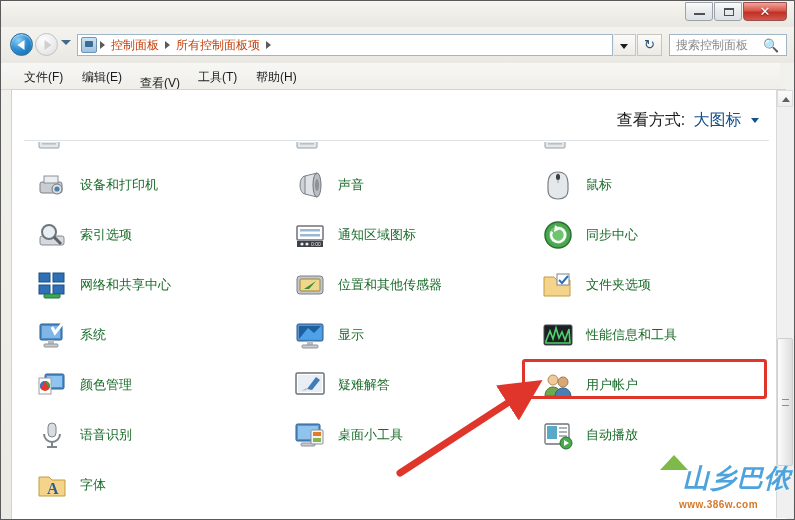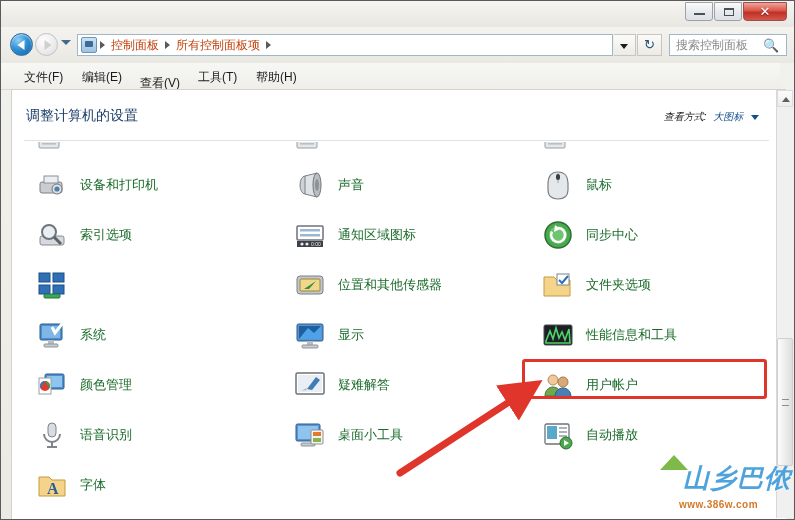--- a/index.html
+++ b/index.html
@@ -287,24 +287,23 @@
   }
   #page-title {
     position: absolute;
     left: 14px; top: 17px;
     font-size: 14px;
     color: #1d3f6b;
   }
   #view-select {
     position: absolute;
     right: 28px; top: 20px;
-    font-size: 10px;
+    font-size: 16px;
     white-space: nowrap;
     cursor: default;
-    font-style: italic;
   }
   #view-label { color: #1b1b1b; }
   #view-value { color: #14508c; margin-left: 4px; }
   #view-caret {
     display: inline-block;
     margin-left: 5px;
     width: 0; height: 0;
     border-left: 4px solid transparent;
     border-right: 4px solid transparent;
     border-top: 5px solid #14508c;
@@ -508,21 +507,20 @@
       <div class="menu-item" style="left: 18px;">文件(F)</div>
       <div class="menu-item" style="left: 76px;">编辑(E)</div>
       <div class="menu-item" style="left: 134px; margin-top: 6px;">查看(V)</div>
       <div class="menu-item" style="left: 192px;">工具(T)</div>
       <div class="menu-item" style="left: 250px; text-align: right;">帮助(H)</div>
     </div>
 
   <div id="content">
 
     <div id="content-header">
-      <div id="page-title">调整计算机的设置</div>
 
       <div id="view-select">
         <span id="view-label">查看方式:</span>
         <span id="view-value">大图标</span>
         <span id="view-caret"></span>
       </div>
 
       <div id="header-rule"></div>
     </div>
 
@@ -553,20 +551,21 @@
             <span class="glabel">索引选项</span>
           </div>
           <div class="gitem">
             <span class="gicon"><svg viewBox="0 0 32 32" width="32" height="32">
                 <rect x="3" y="4" width="11" height="9" fill="#2f6fb5" stroke="#1d4f86"></rect>
                 <rect x="17" y="4" width="11" height="9" fill="#2f6fb5" stroke="#1d4f86"></rect>
                 <rect x="3" y="16" width="11" height="9" fill="#2f6fb5" stroke="#1d4f86"></rect>
                 <rect x="17" y="16" width="11" height="9" fill="#2f6fb5" stroke="#1d4f86"></rect>
                 <rect x="8" y="25" width="16" height="4" rx="1" fill="#39a85b" stroke="#26743f"></rect>
               </svg></span>
+            <span class="glabel">网络和共享中心</span>
           </div>
           <div class="gitem">
             <span class="gicon"><svg viewBox="0 0 32 32" width="32" height="32">
                 <rect x="4" y="5" width="22" height="16" rx="1.5" fill="#4c8fd0" stroke="#2a5c8c"></rect>
                 <rect x="6" y="7" width="18" height="12" fill="#7fb6e6"></rect>
                 <rect x="12" y="21" width="6" height="4" fill="#b9bec3"></rect>
                 <rect x="8" y="25" width="14" height="3" rx="1" fill="#c7ccd1" stroke="#8f9499"></rect>
                 <path d="M16 8 l3 6 l7 -9" fill="none" stroke="#ffffff" stroke-width="3"></path>
               </svg></span>
             <span class="glabel">系统</span>

